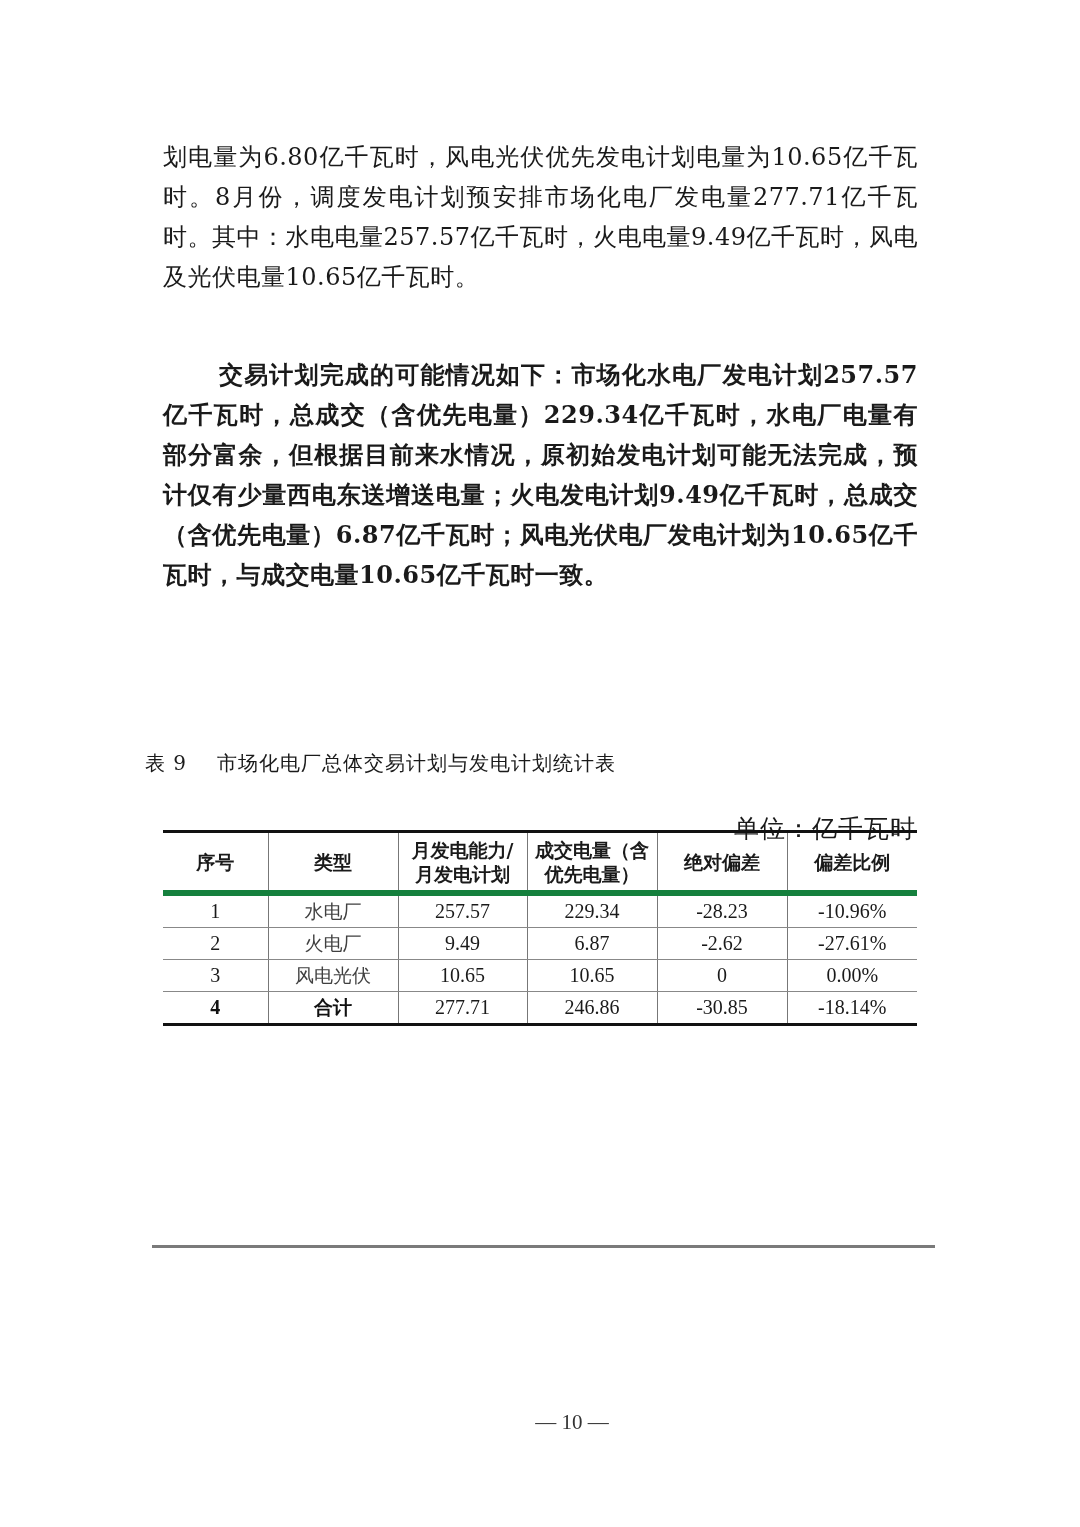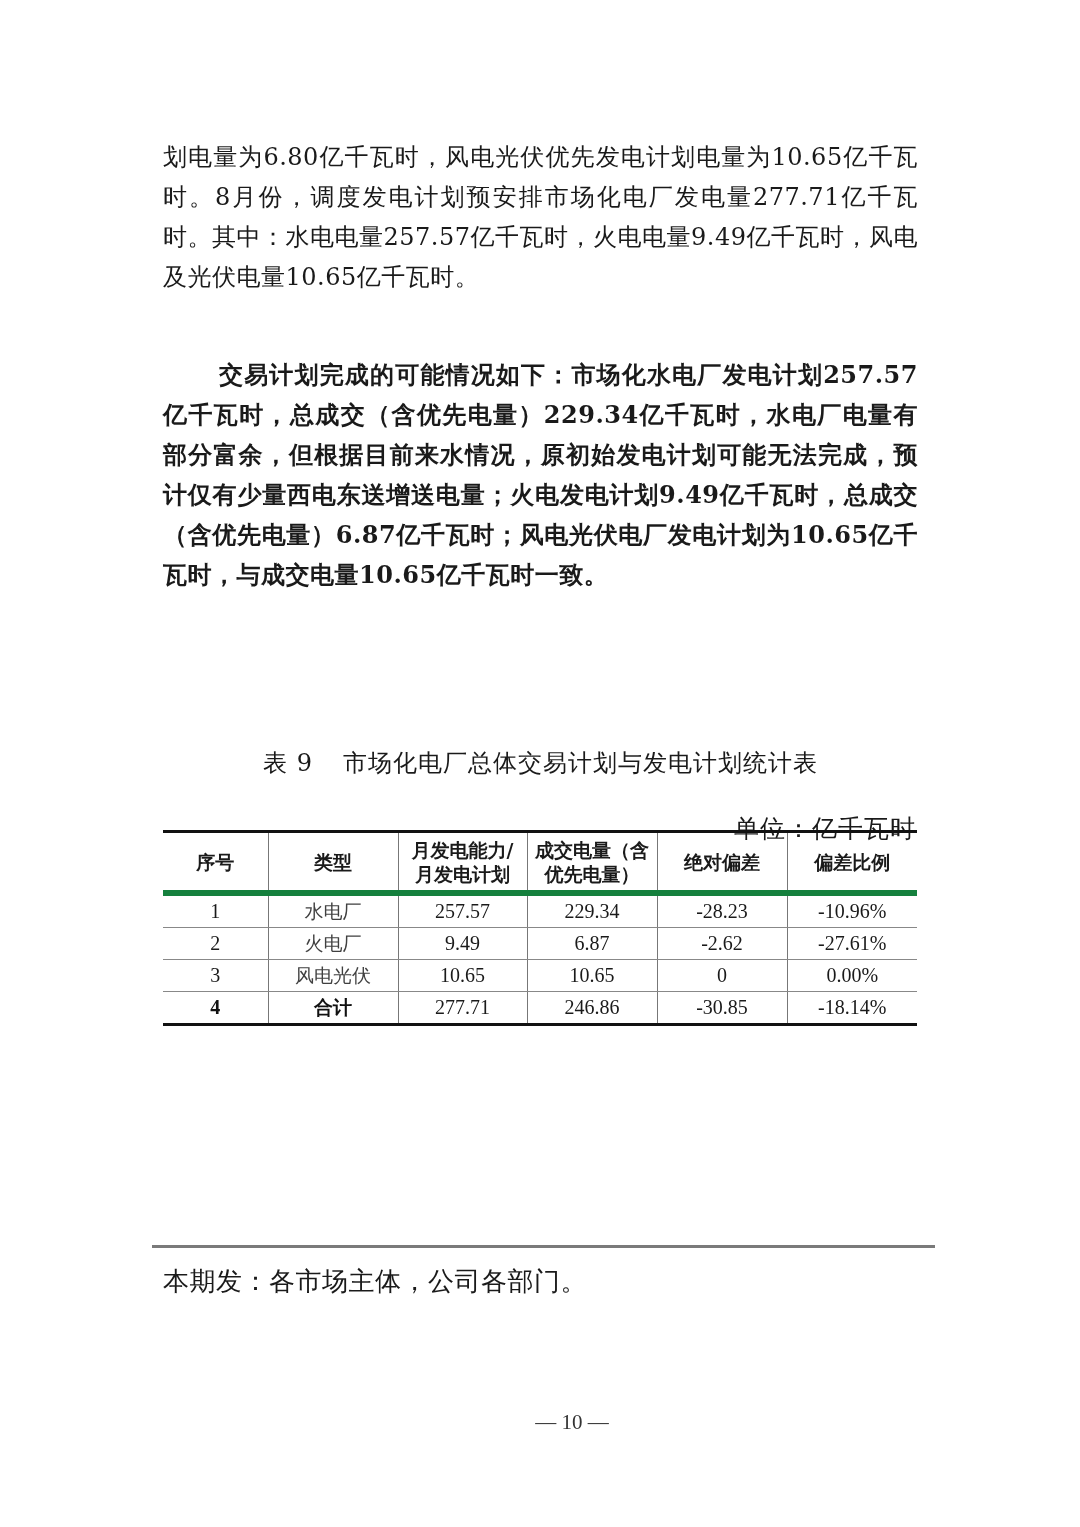--- a/index.html
+++ b/index.html
@@ -2,22 +2,22 @@
 <html><head>
 <meta charset="utf-8">
 <style>
   html, body { margin:0; padding:0; background:#ffffff; }
   body { width:1080px; height:1527px; position:relative; overflow:hidden;
          font-family:"DejaVu Serif","Liberation Serif",serif; color:#1a1a1a; }
   .para { position:absolute; left:163px; width:755px; font-size:24px; line-height:40px;
           text-align:justify; text-align-last:left; letter-spacing:0.5px; }
   .p1 { top:137px; }
   .p2 { top:355px; text-indent:56px;font-weight:bold; }
-  .caption { position:absolute; left:163px; width:755px; top:740px; text-align:center;
-             font-size:24px; letter-spacing:1px; line-height:46px; }
+  .caption { position:absolute; left:145px; width:755px; top:740px; 
+             font-size:20px; letter-spacing:1px; line-height:46px; }
   .caption .num { margin-right:30px; }
   .unit { position:absolute; right:164px; top:796px; font-size:25px; line-height:34px; letter-spacing:1px;margin-top:16px; }
   table.stat { position:absolute; left:163px; top:830px; width:754px; border-collapse:collapse;
                table-layout:fixed; font-family:"Liberation Serif","DejaVu Serif",serif; font-size:20px; }
   table.stat col.c1 { width:105px; } table.stat col.c2 { width:130px; } table.stat col.c3 { width:129px; }
   table.stat col.c4 { width:130px; } table.stat col.c5 { width:130px; } table.stat col.c6 { width:130px; }
   table.stat th, table.stat td { border-left:1px solid #777; border-right:1px solid #777;
                text-align:center; vertical-align:middle; padding:0; }
   table.stat tr > *:first-child { border-left:none; }
   table.stat tr > *:last-child { border-right:none; }
@@ -101,15 +101,14 @@
       <td>277.71</td>
       <td>246.86</td>
       <td>-30.85</td>
       <td>-18.14%</td>
     </tr>
   </tbody>
 </table>
 
 <div class="rule"></div>
 <div class="footer">
-  <div>本期发：各市场主体，公司各部门。</div>
 </div>
 <div class="pageno">— 10 —</div>
 
 </body></html>

